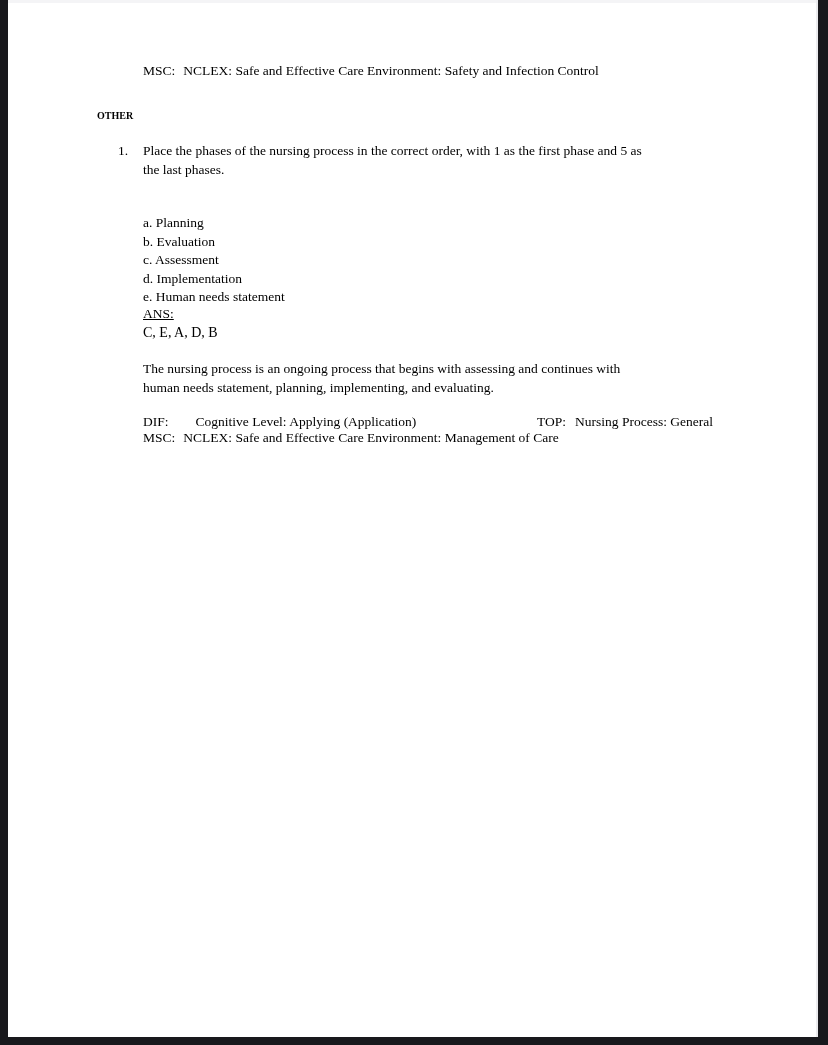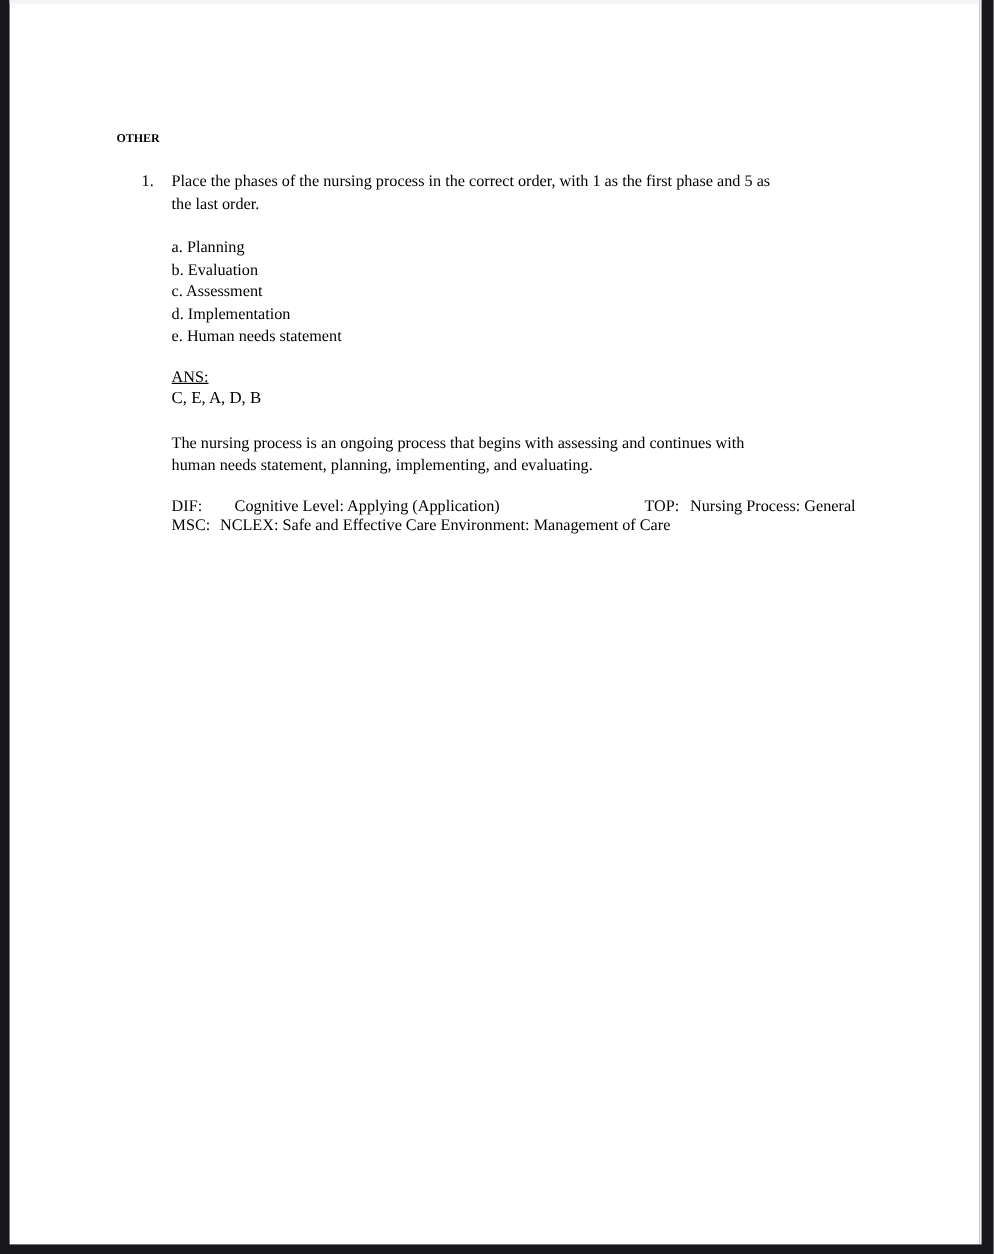--- a/index.html
+++ b/index.html
@@ -28,47 +28,50 @@
     background: #ebebee;
     z-index: 3;
   }
   .page * { position: absolute; font-size: 13.5px; line-height: 18.5px; white-space: nowrap; }
   .block { position: static; display: block; white-space: nowrap; }
 
   .msc-top    { left: 135px; top: 62px; }
   .heading    { left: 89px;  top: 107px; font-weight: bold; font-size: 10px; margin: 0; }
   .qnum       { left: 110px; top: 142px; }
   .qtext      { left: 135px; top: 142px; }
-  .options    { left: 135px; top: 197px; }
+  .options    { left: 135px; top: 214px; }
   .opt        { position: static; display: block; }
   .ans-block  { left: 135px; top: 305px; }
   .ans-label  { position: static; display: block; text-decoration: underline; }
   .ans-value  { position: static; display: block; font-size: 14px; }
   .rationale  { left: 135px; top: 360px; }
   .dif-line   { left: 135px; top: 413px; right: 80px; }
   .dif-line .val { position: static; margin-left: 27px; }
   .top-group  { left: 394px; top: 0; }
   .top-group .val { position: static; margin-left: 9px; margin-top: 16px; }
   .msc-bottom { left: 135px; top: 429px; }
   .msc-top .val, .msc-bottom .val { position: static; margin-left: 8px; }
   .lbl { position: static; }
 </style>
 </head>
 <body>
 
 <div class="page">
 
+  <div class="msc-top">
+    <span class="lbl">MSC:</span><span class="val">NCLEX: Safe and Effective Care Environment: Safety and Infection Control</span>
+  </div>
 
   <h2 class="heading">OTHER</h2>
 
   <div class="qnum">1.</div>
 
   <div class="qtext">
     <span class="block">Place the phases of the nursing process in the correct order, with 1 as the first phase and 5 as</span>
-    <span class="block">the last order.</span>
+    <span class="block">the last phases.</span>
   </div>
 
   <div class="options">
     <div class="opt">a. Planning</div>
     <div class="opt">b. Evaluation</div>
     <div class="opt">c. Assessment</div>
     <div class="opt">d. Implementation</div>
     <div class="opt">e. Human needs statement</div>
   </div>
 

